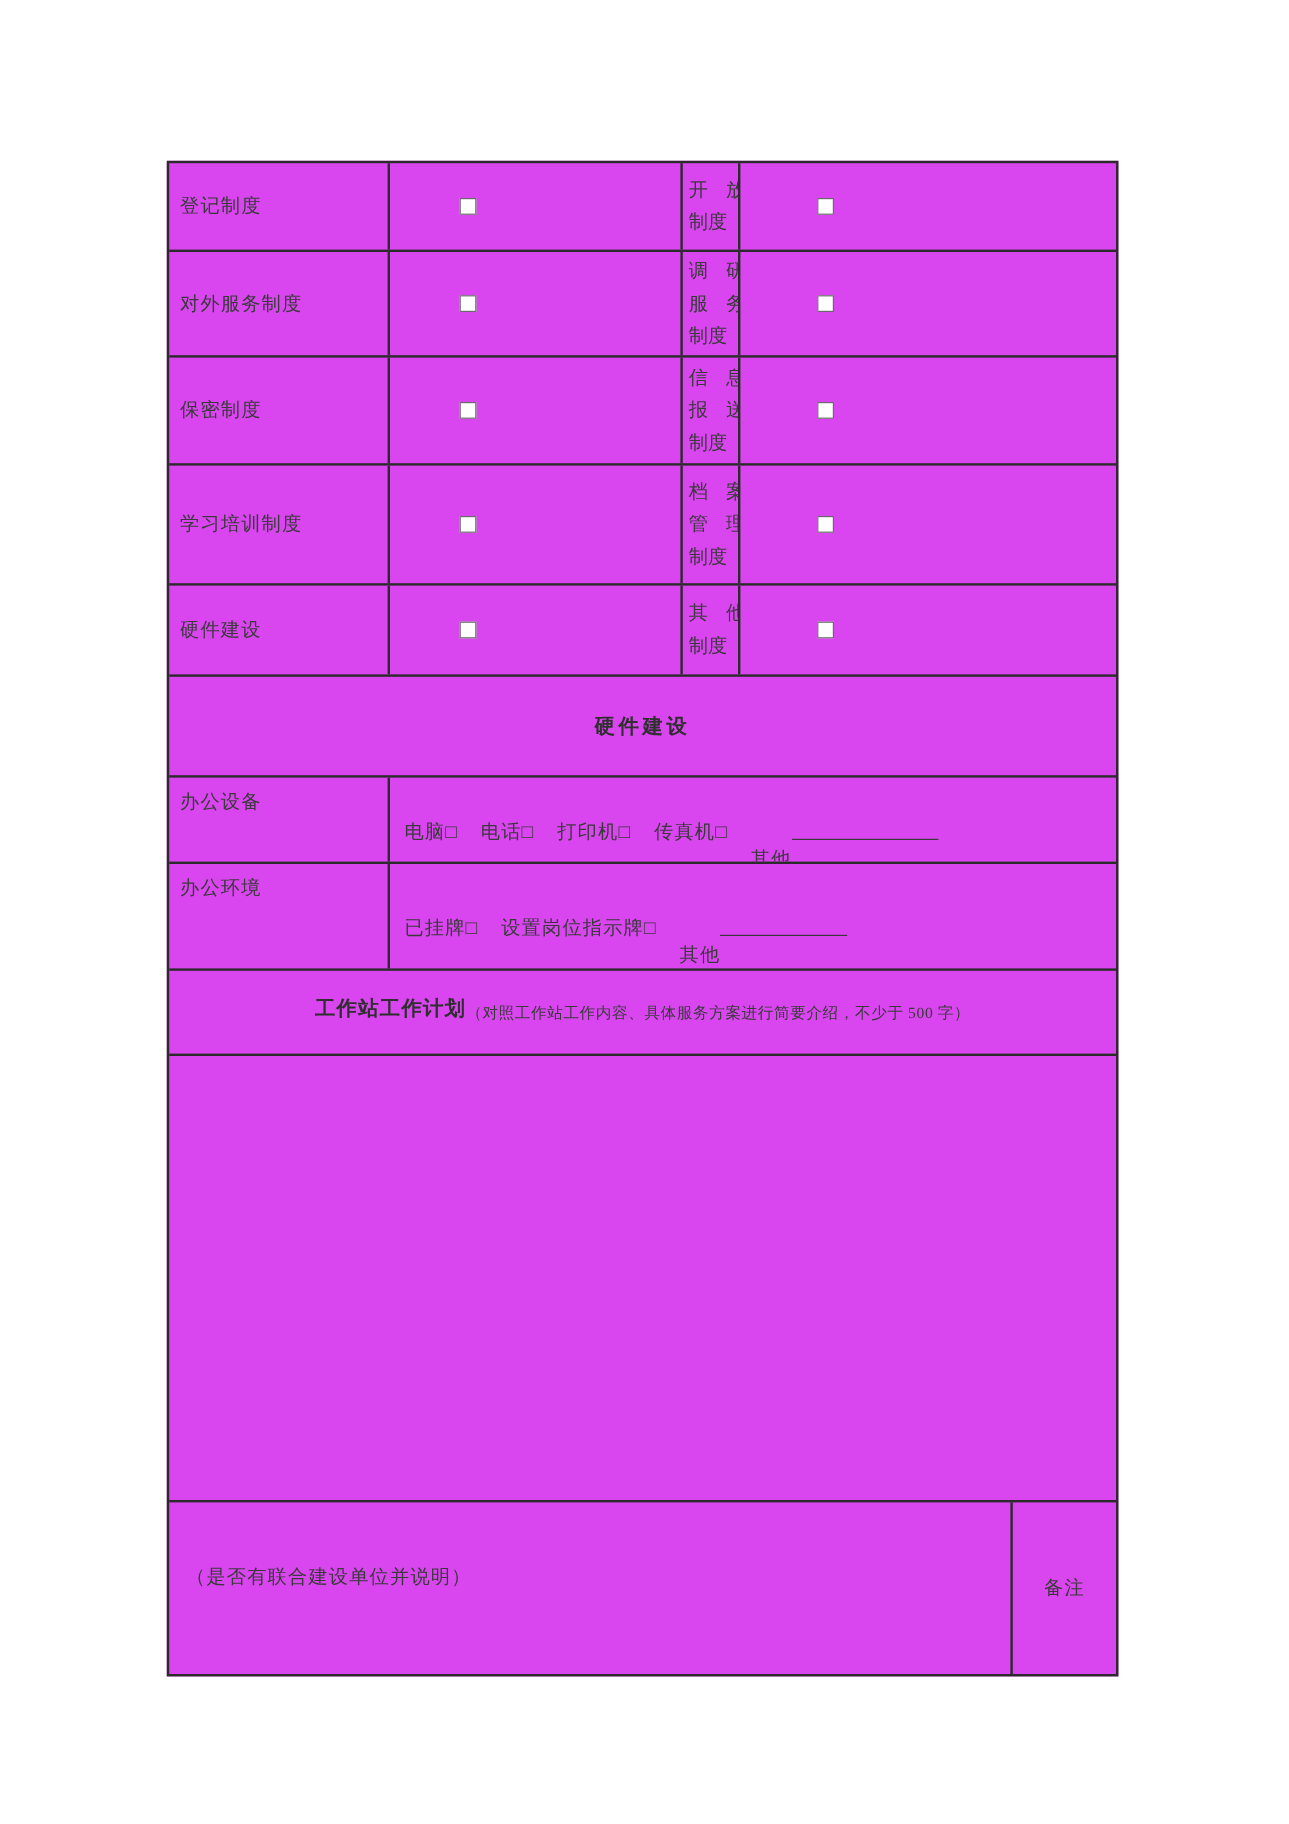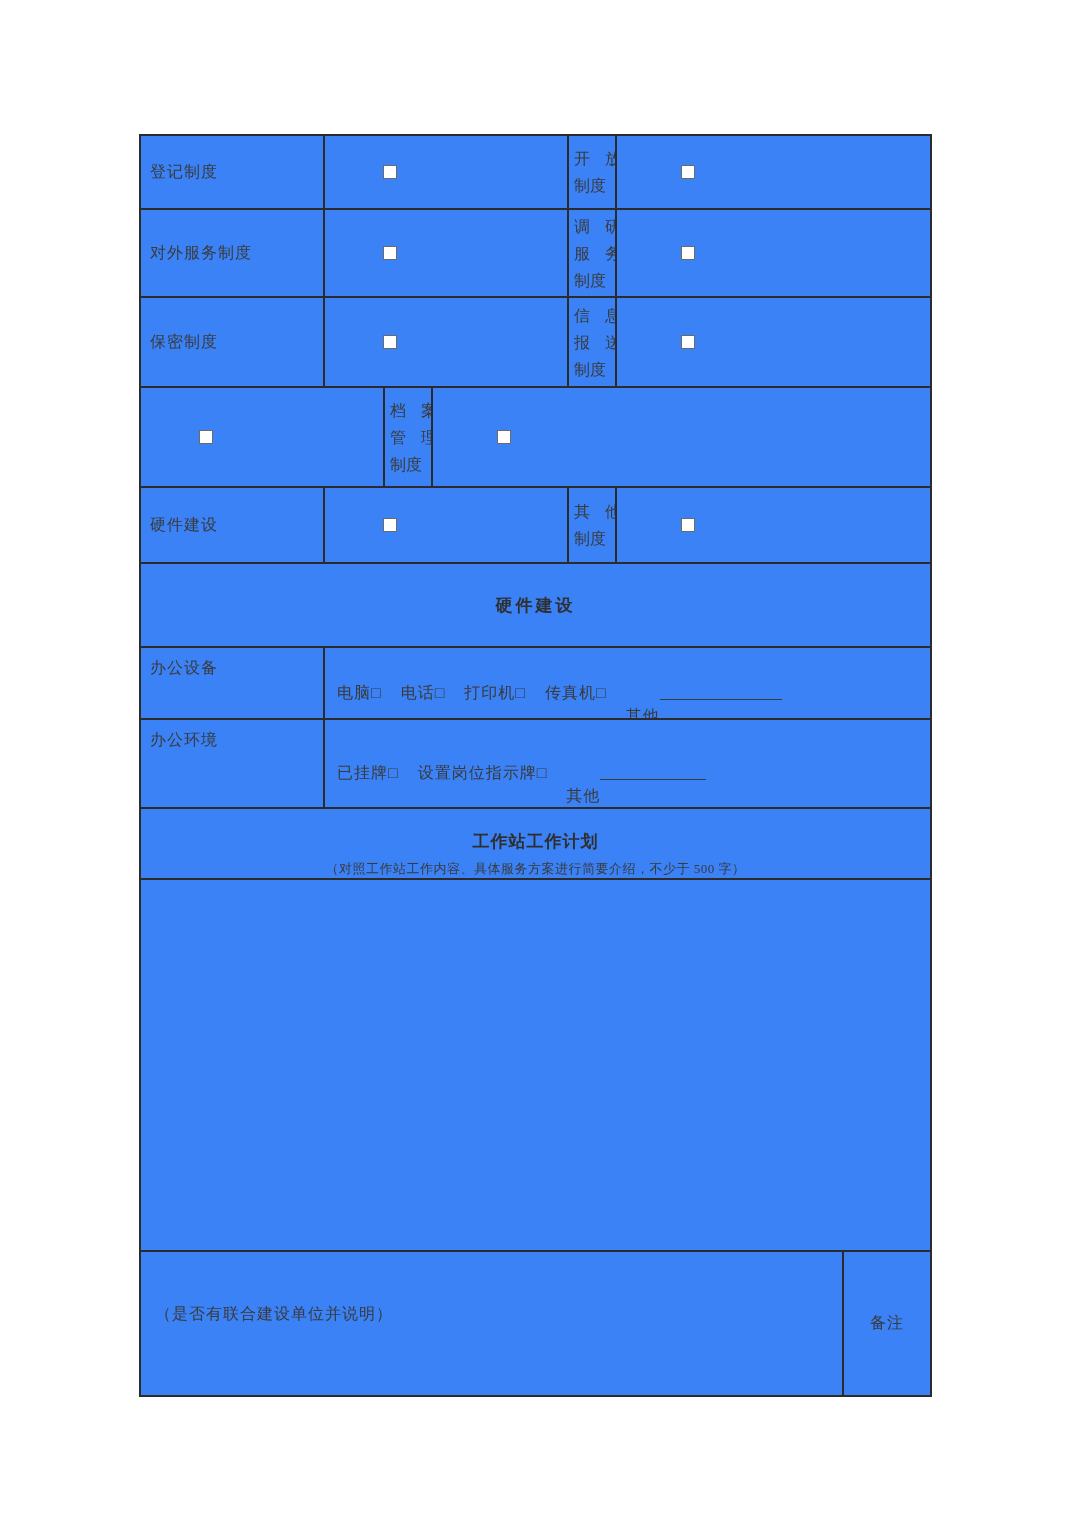--- a/index.html
+++ b/index.html
@@ -5,21 +5,21 @@
   * { margin: 0; padding: 0; box-sizing: border-box; }
   html, body { background: #ffffff; }
   body {
     width: 1074px; height: 1520px; position: relative;
     font-family: "Liberation Serif", "DejaVu Serif", serif;
     color: #333333;
   }
   .form-table {
     position: absolute; left: 139px; top: 134px; width: 793px;
     border: 2px solid #2b2b2b;
-    background: #3b82f6;
+    background: #d946ef;
   }
   .row { display: flex; border-bottom: 2px solid #2b2b2b; }
   .row:last-child { border-bottom: none; }
   .cell { border-right: 2px solid #2b2b2b; overflow: hidden; }
   .cell:last-child { border-right: none; }
 
   .c1 { width: 184px; display: flex; align-items: center; padding-left: 9px; }
   .c2 { width: 244px; display: flex; align-items: center; padding-left: 58px; }
   .c3 { width: 48px; display: flex; flex-direction: column; justify-content: center; padding: 0 5px; }
   .c4 { flex: 1; display: flex; align-items: center; padding-left: 64px; }
@@ -40,21 +40,21 @@
 
   .hw-label-cell { width: 184px; padding: 10px 0 12px 9px; border-right: 2px solid #2b2b2b; }
   .hw-content-cell { flex: 1; display: flex; align-items: center; padding: 20px 0 0 12px; text-align: right; }
   .hw-item { font-size: 16px; letter-spacing: 1px; color: #3a3a3a; margin-right: 19px; white-space: nowrap; }
   .hw-other { margin-right: 0; margin-top: 46px; }
   .blank-line { display: inline-block; border-bottom: 1.5px solid #3a3a3a; height: 13px; vertical-align: baseline; }
   .blank-long { width: 122px; }
   .blank-short { width: 106px; }
 
   .plan-header-cell {
-    flex: 1; display: flex; flex-direction: column; align-items: center; justify-content: flex-end;
+    flex: 1; display: flex; align-items: center; justify-content: center;
   }
   .plan-title { font-size: 17px; font-weight: bold; letter-spacing: 1px; color: #2f2f2f; margin-bottom: 7px; }
   .plan-subtitle { font-size: 13px; letter-spacing: 0.5px; color: #3a3a3a; }
 
   .plan-content-cell { flex: 1; }
 
   .rk-label-cell {
     width: 86px; border-right: 2px solid #2b2b2b;
     display: flex; align-items: center; justify-content: center;
   }
@@ -110,20 +110,23 @@
       <div class="v-line spread">信 息</div>
       <div class="v-line spread">报 送</div>
       <div class="v-line">制度</div>
     </div>
     <div class="cell c4">
       <span class="checkbox"></span>
     </div>
   </div>
 
   <div class="row" style="height:100px">
+    <div class="cell c1">
+      <span class="label-text">学习培训制度</span>
+    </div>
     <div class="cell c2">
       <span class="checkbox"></span>
     </div>
     <div class="cell c3">
       <div class="v-line spread">档 案</div>
       <div class="v-line spread">管 理</div>
       <div class="v-line">制度</div>
     </div>
     <div class="cell c4">
       <span class="checkbox"></span>

